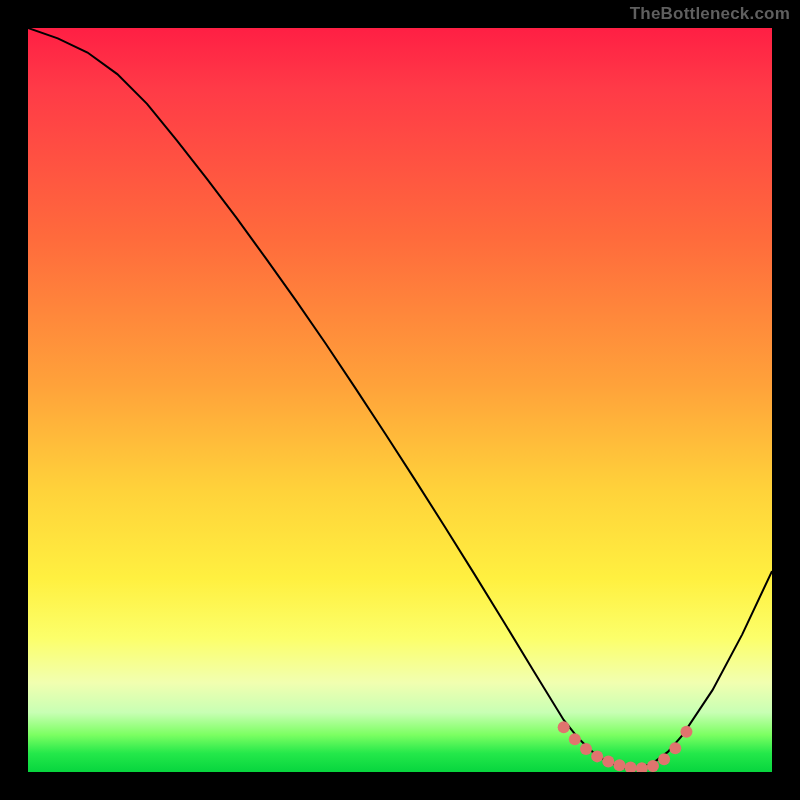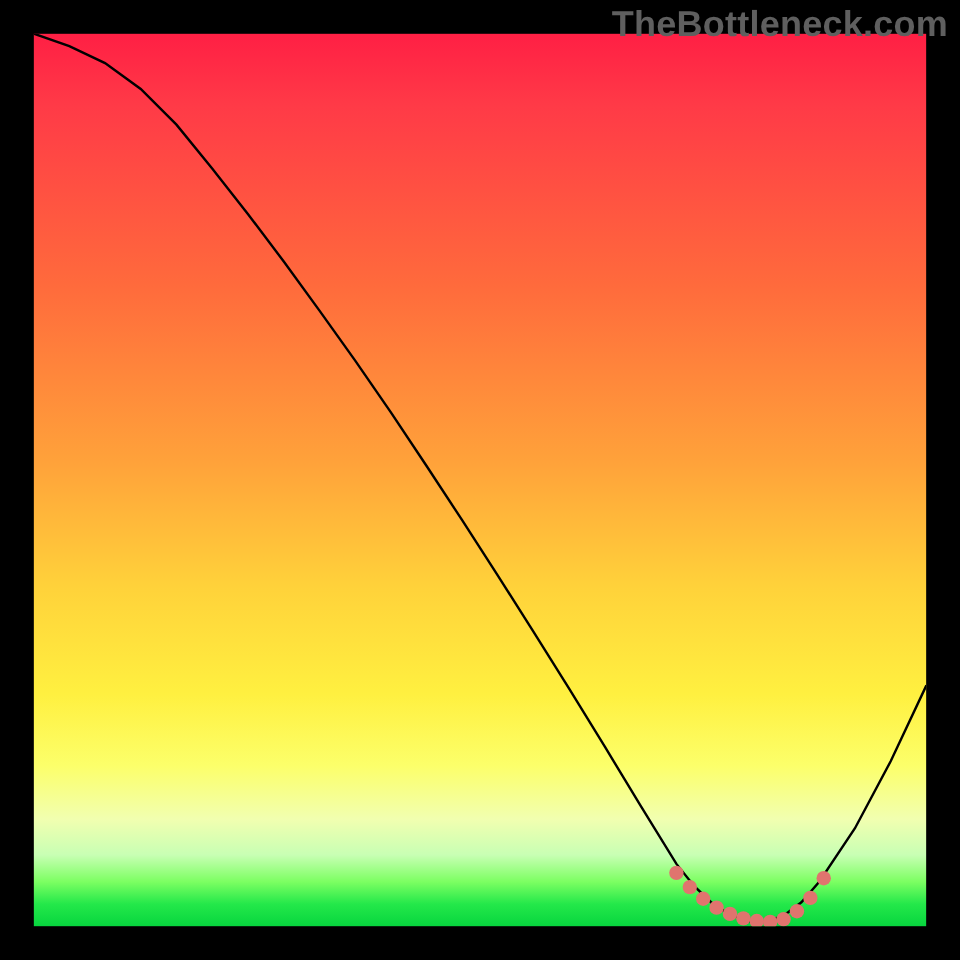--- a/index.html
+++ b/index.html
@@ -15,21 +15,21 @@
     position: relative;
     width: 800px;
     height: 800px;
     background: #000;
   }
   .watermark {
     position: absolute;
     top: 4px;
     right: 10px;
     color: #5f5f5f;
-    font-size: 30px;
+    font-size: 17px;
     font-weight: 600;
     letter-spacing: 0.2px;
     z-index: 30;
   }
   
   .plot-area {
     position: absolute;
     left: 28px;
     top: 28px;
     width: 744px;   

